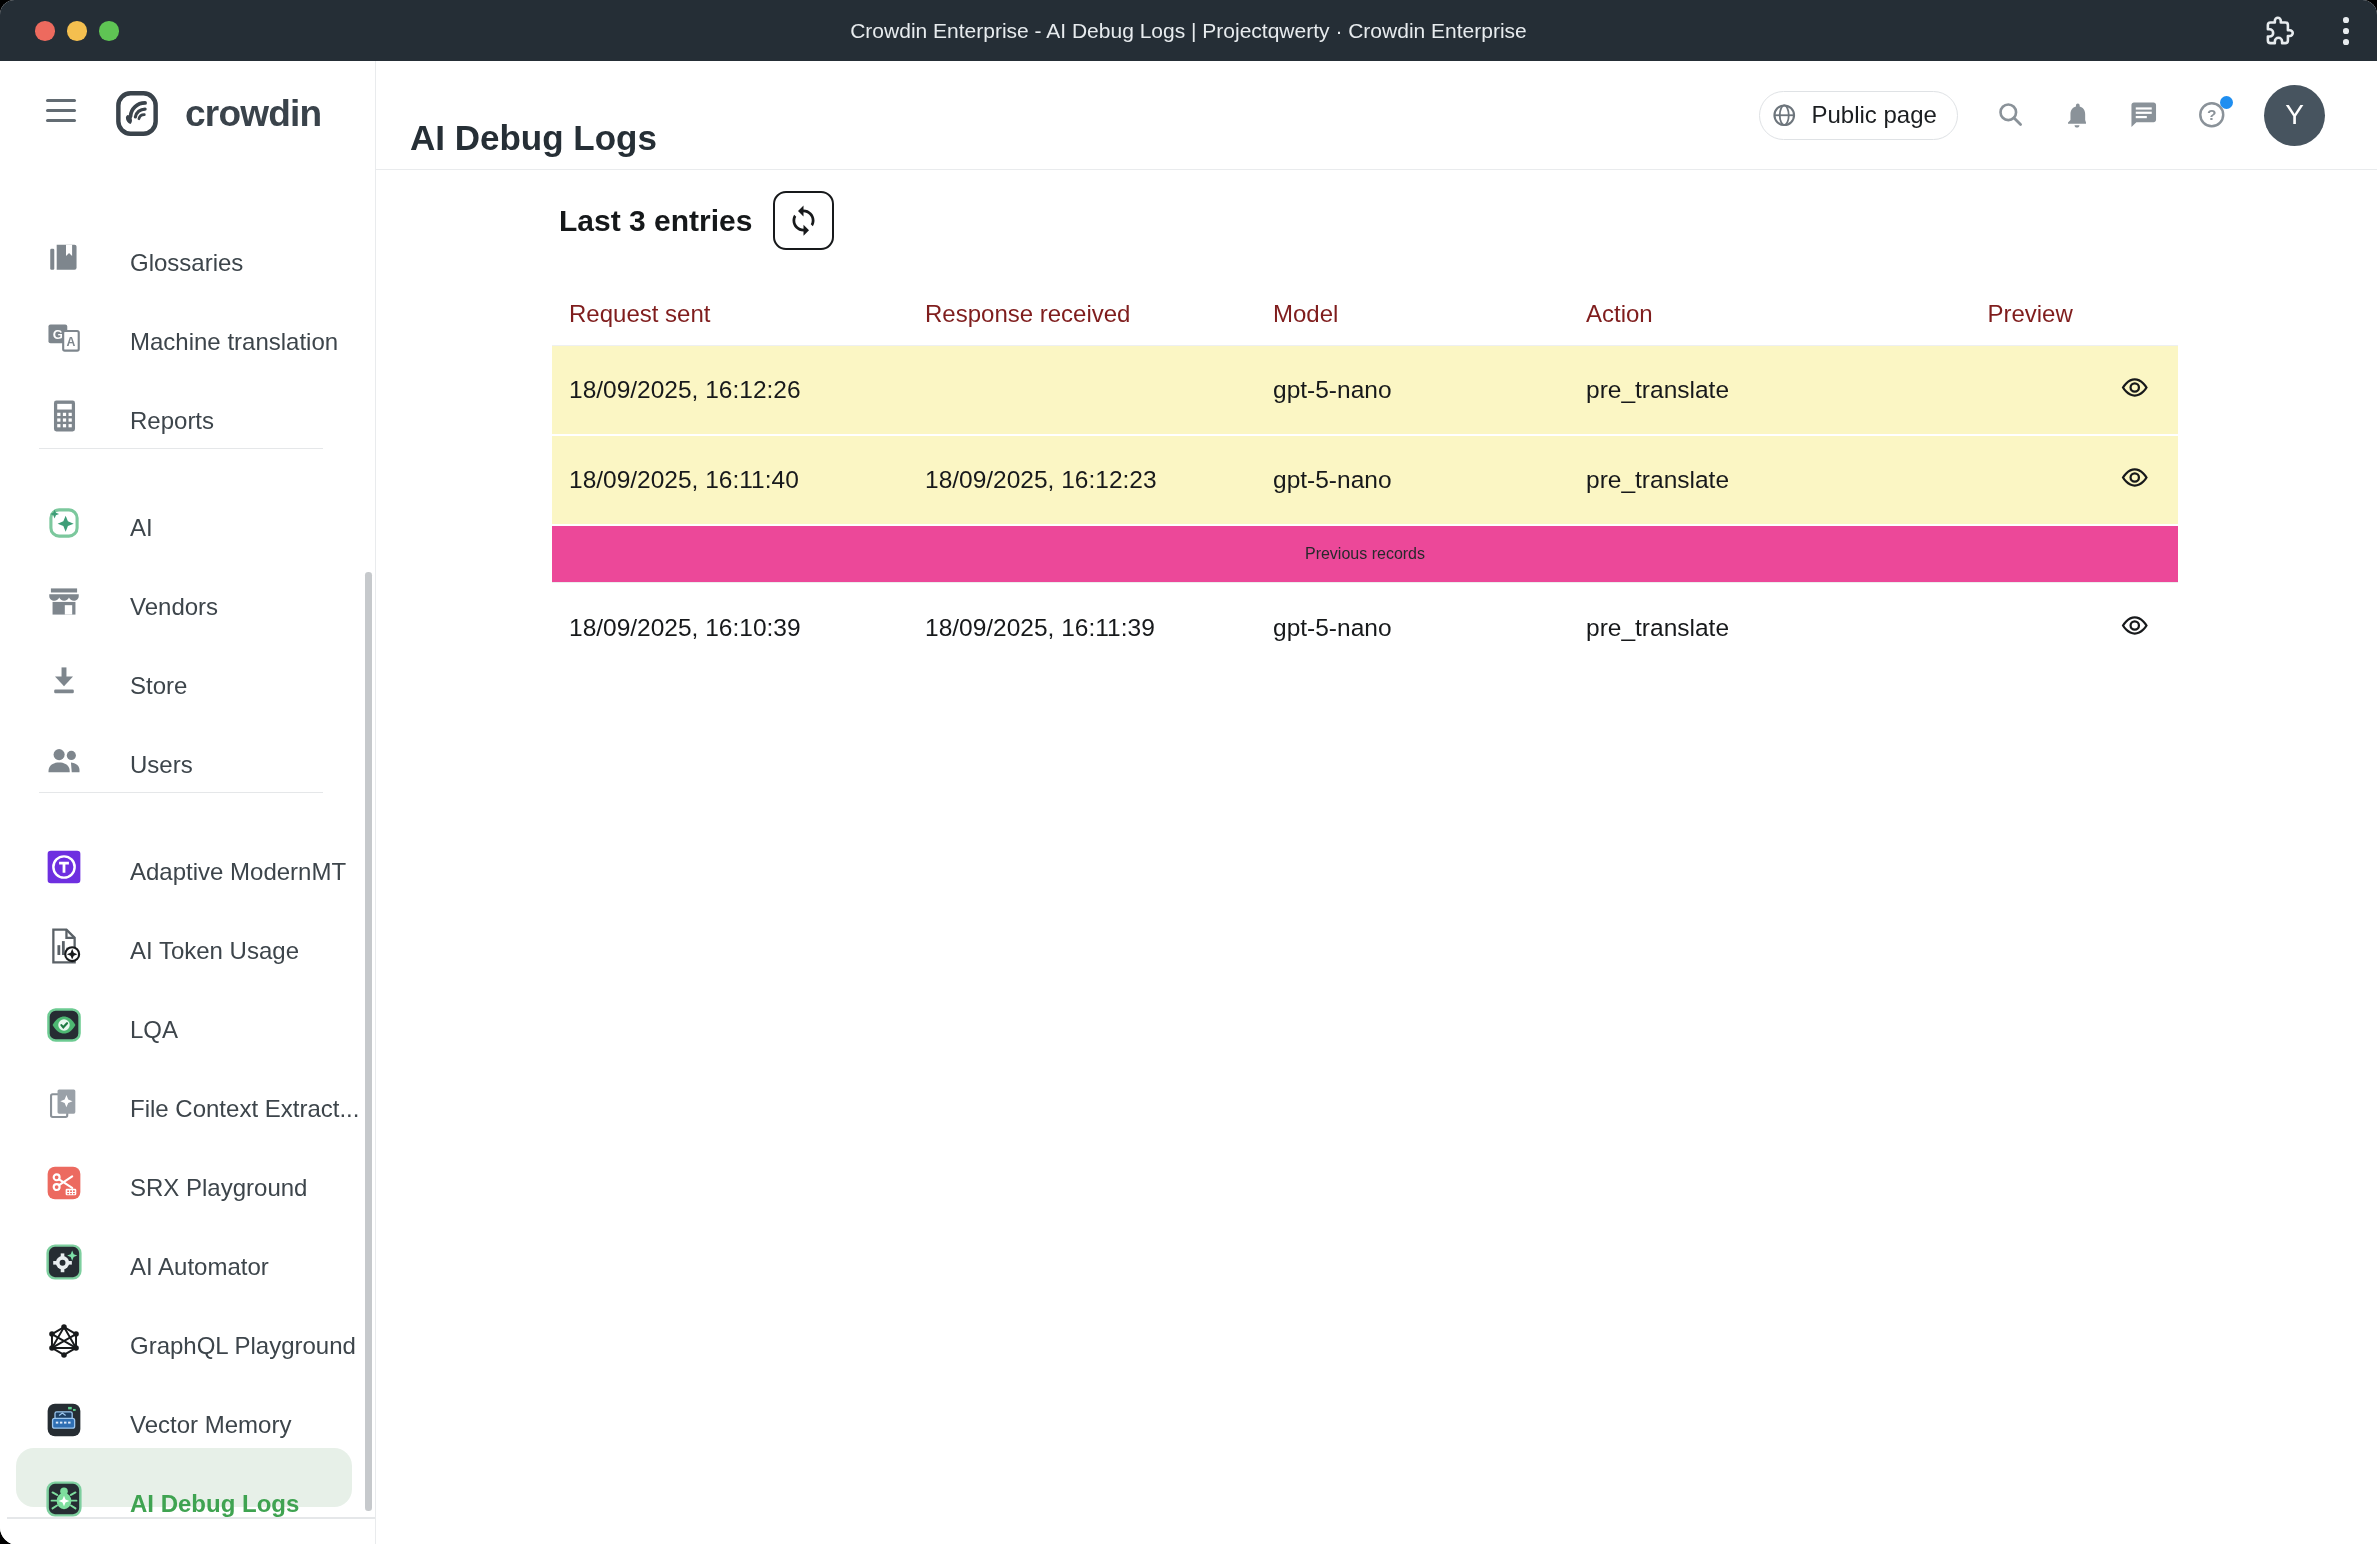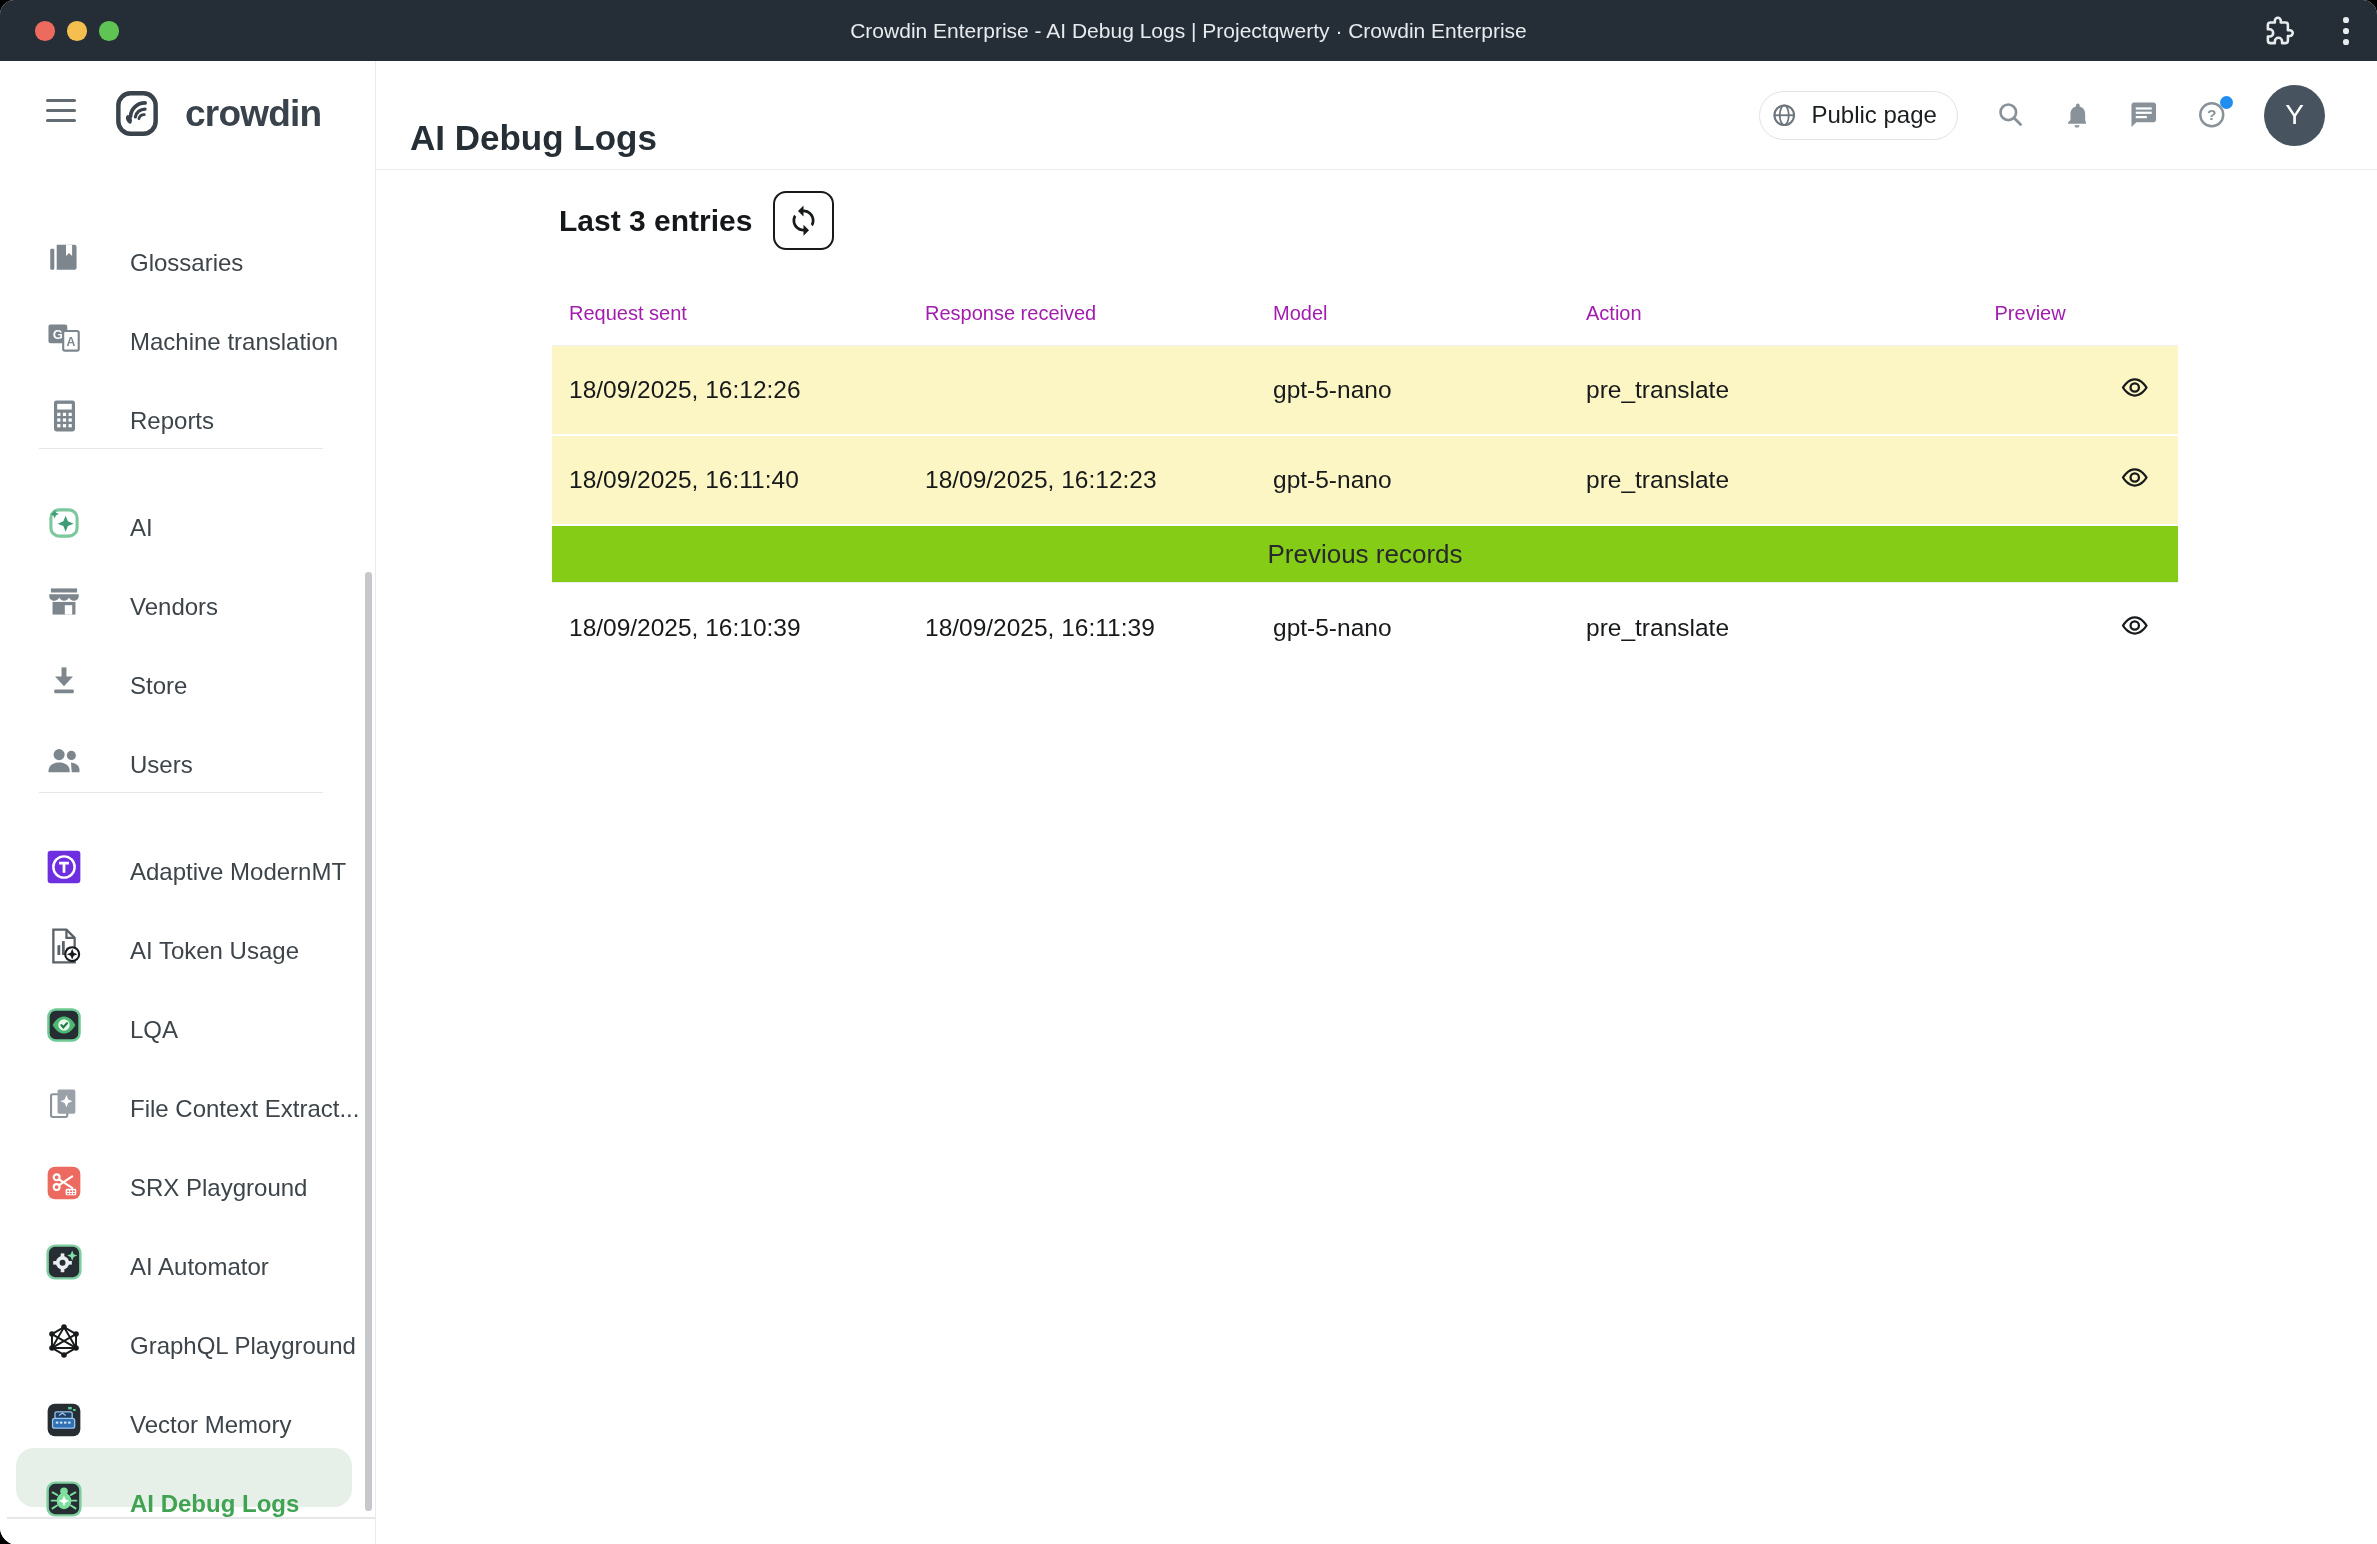--- a/index.html
+++ b/index.html
@@ -46,29 +46,29 @@
   .dot{position:absolute;right:-6.5px;top:-4.1px;width:13px;height:13px;border-radius:50%;background:#1f8ef0}
   .avatar{width:61px;height:61px;border-radius:50%;background:#47545f;color:#fff;font-size:28px;display:flex;align-items:center;justify-content:center;cursor:pointer}
 
   .content{position:absolute;top:109px;left:0;right:0;bottom:0;background:#fff}
   .entries{position:absolute;left:183px;top:21px;display:flex;align-items:center;gap:21px}
   .entries h2{margin:0;font-size:30px;font-weight:800;color:#15181a}
   .refresh{width:61px;height:59px;border:2.5px solid #17191b;border-radius:13px;background:#fff;display:flex;align-items:center;justify-content:center;cursor:pointer;box-sizing:border-box}
 
   .table{position:absolute;left:176px;top:112px;width:1626px}
   .grid{display:grid;grid-template-columns:356px 348px 313px 322px 288px;align-items:center}
-  .thead{height:63px;color:#a21caf;font-size:20px;border-bottom:0.8px solid #eef0f1}
+  .thead{height:63px;color:#7f1d1d;font-size:24px;border-bottom:0.8px solid #eef0f1}
   .th,.td{padding-left:17px;white-space:nowrap;overflow:hidden}
   .th.right{text-align:center;padding-right:9.8px;padding-left:0}
   .tr{height:88px;font-size:24.5px;color:#17191b}
   .tr.hl{background:#fbf6c4;border-bottom:2.5px solid #fff}
   .tr.plain{height:90px;background:#fff}
   .td.right{text-align:right;padding-right:29.5px;padding-left:0}
   .eye{display:inline-flex;cursor:pointer}
-  .sep{height:56px;background:#84cc16;display:flex;align-items:center;justify-content:center;font-size:26px;color:#27292c;border-bottom:0.8px solid #ebedee;cursor:pointer}
+  .sep{height:56px;background:#ec4899;display:flex;align-items:center;justify-content:center;font-size:16px;color:#27292c;border-bottom:0.8px solid #ebedee;cursor:pointer}
 </style>
 </head>
 <body>
 
 <div class="window">
 
   <div class="titlebar">
     <span class="tl red"></span>
     <span class="tl yellow"></span>
     <span class="tl green"></span>

